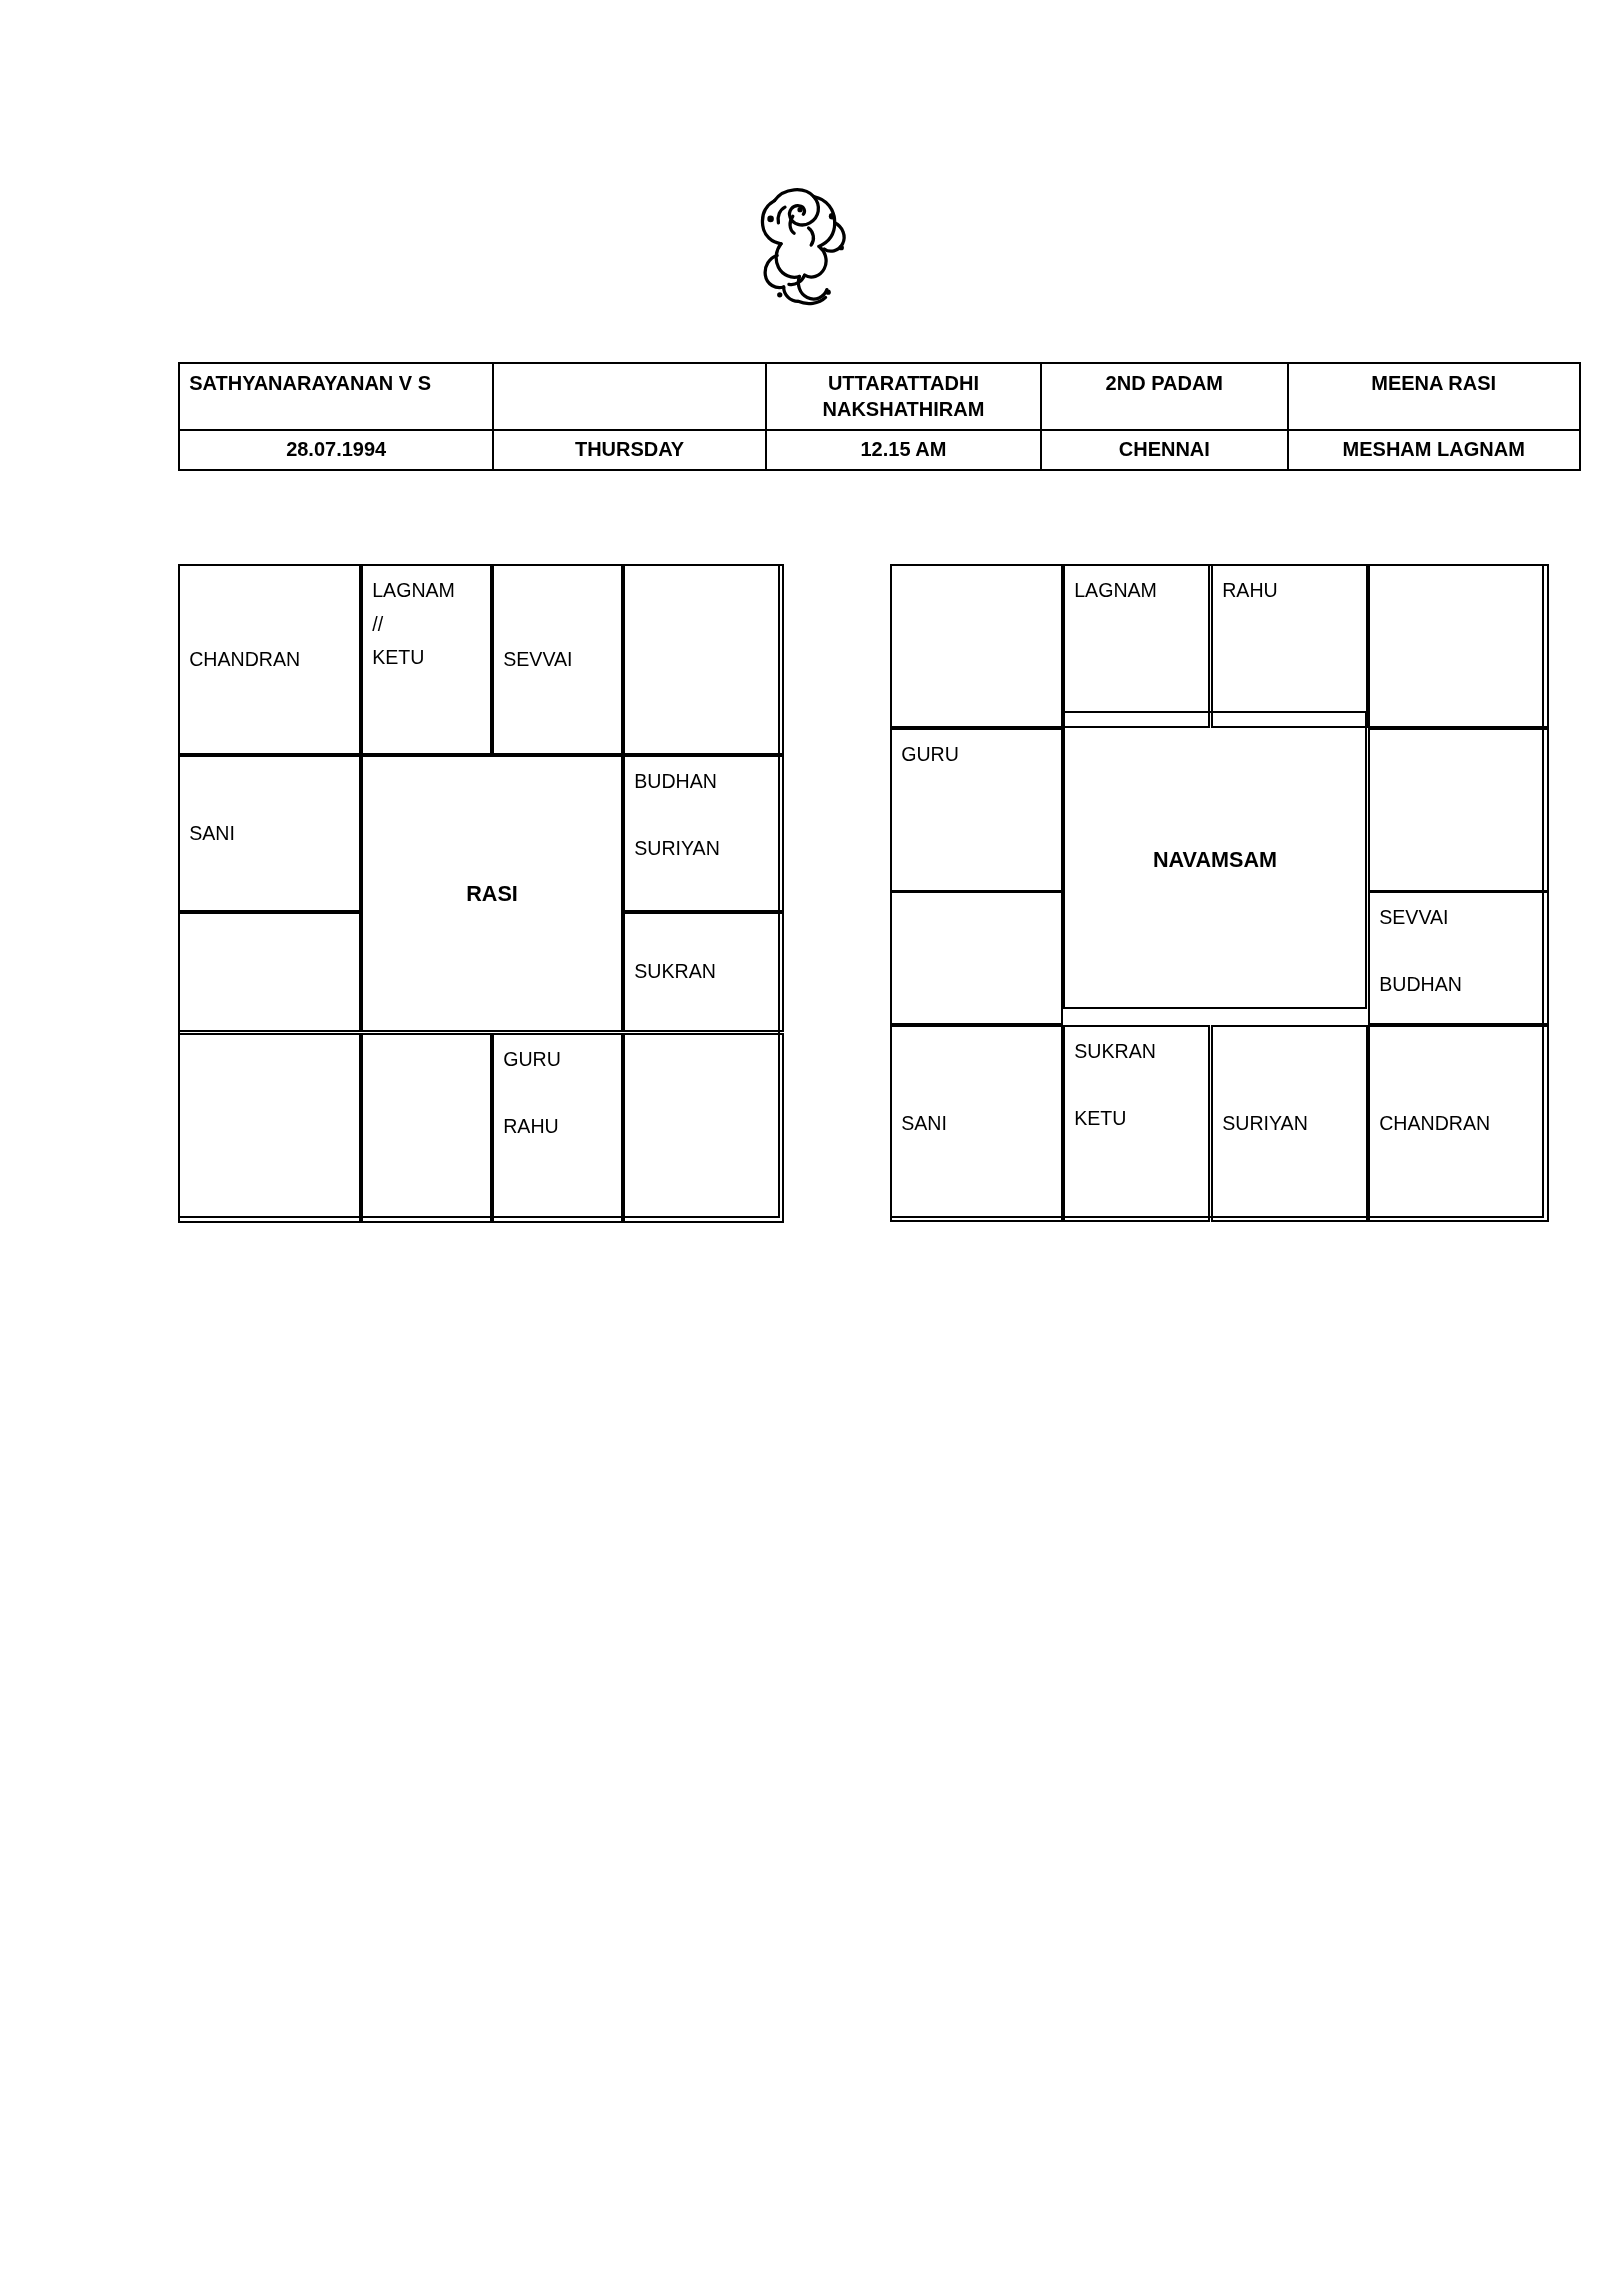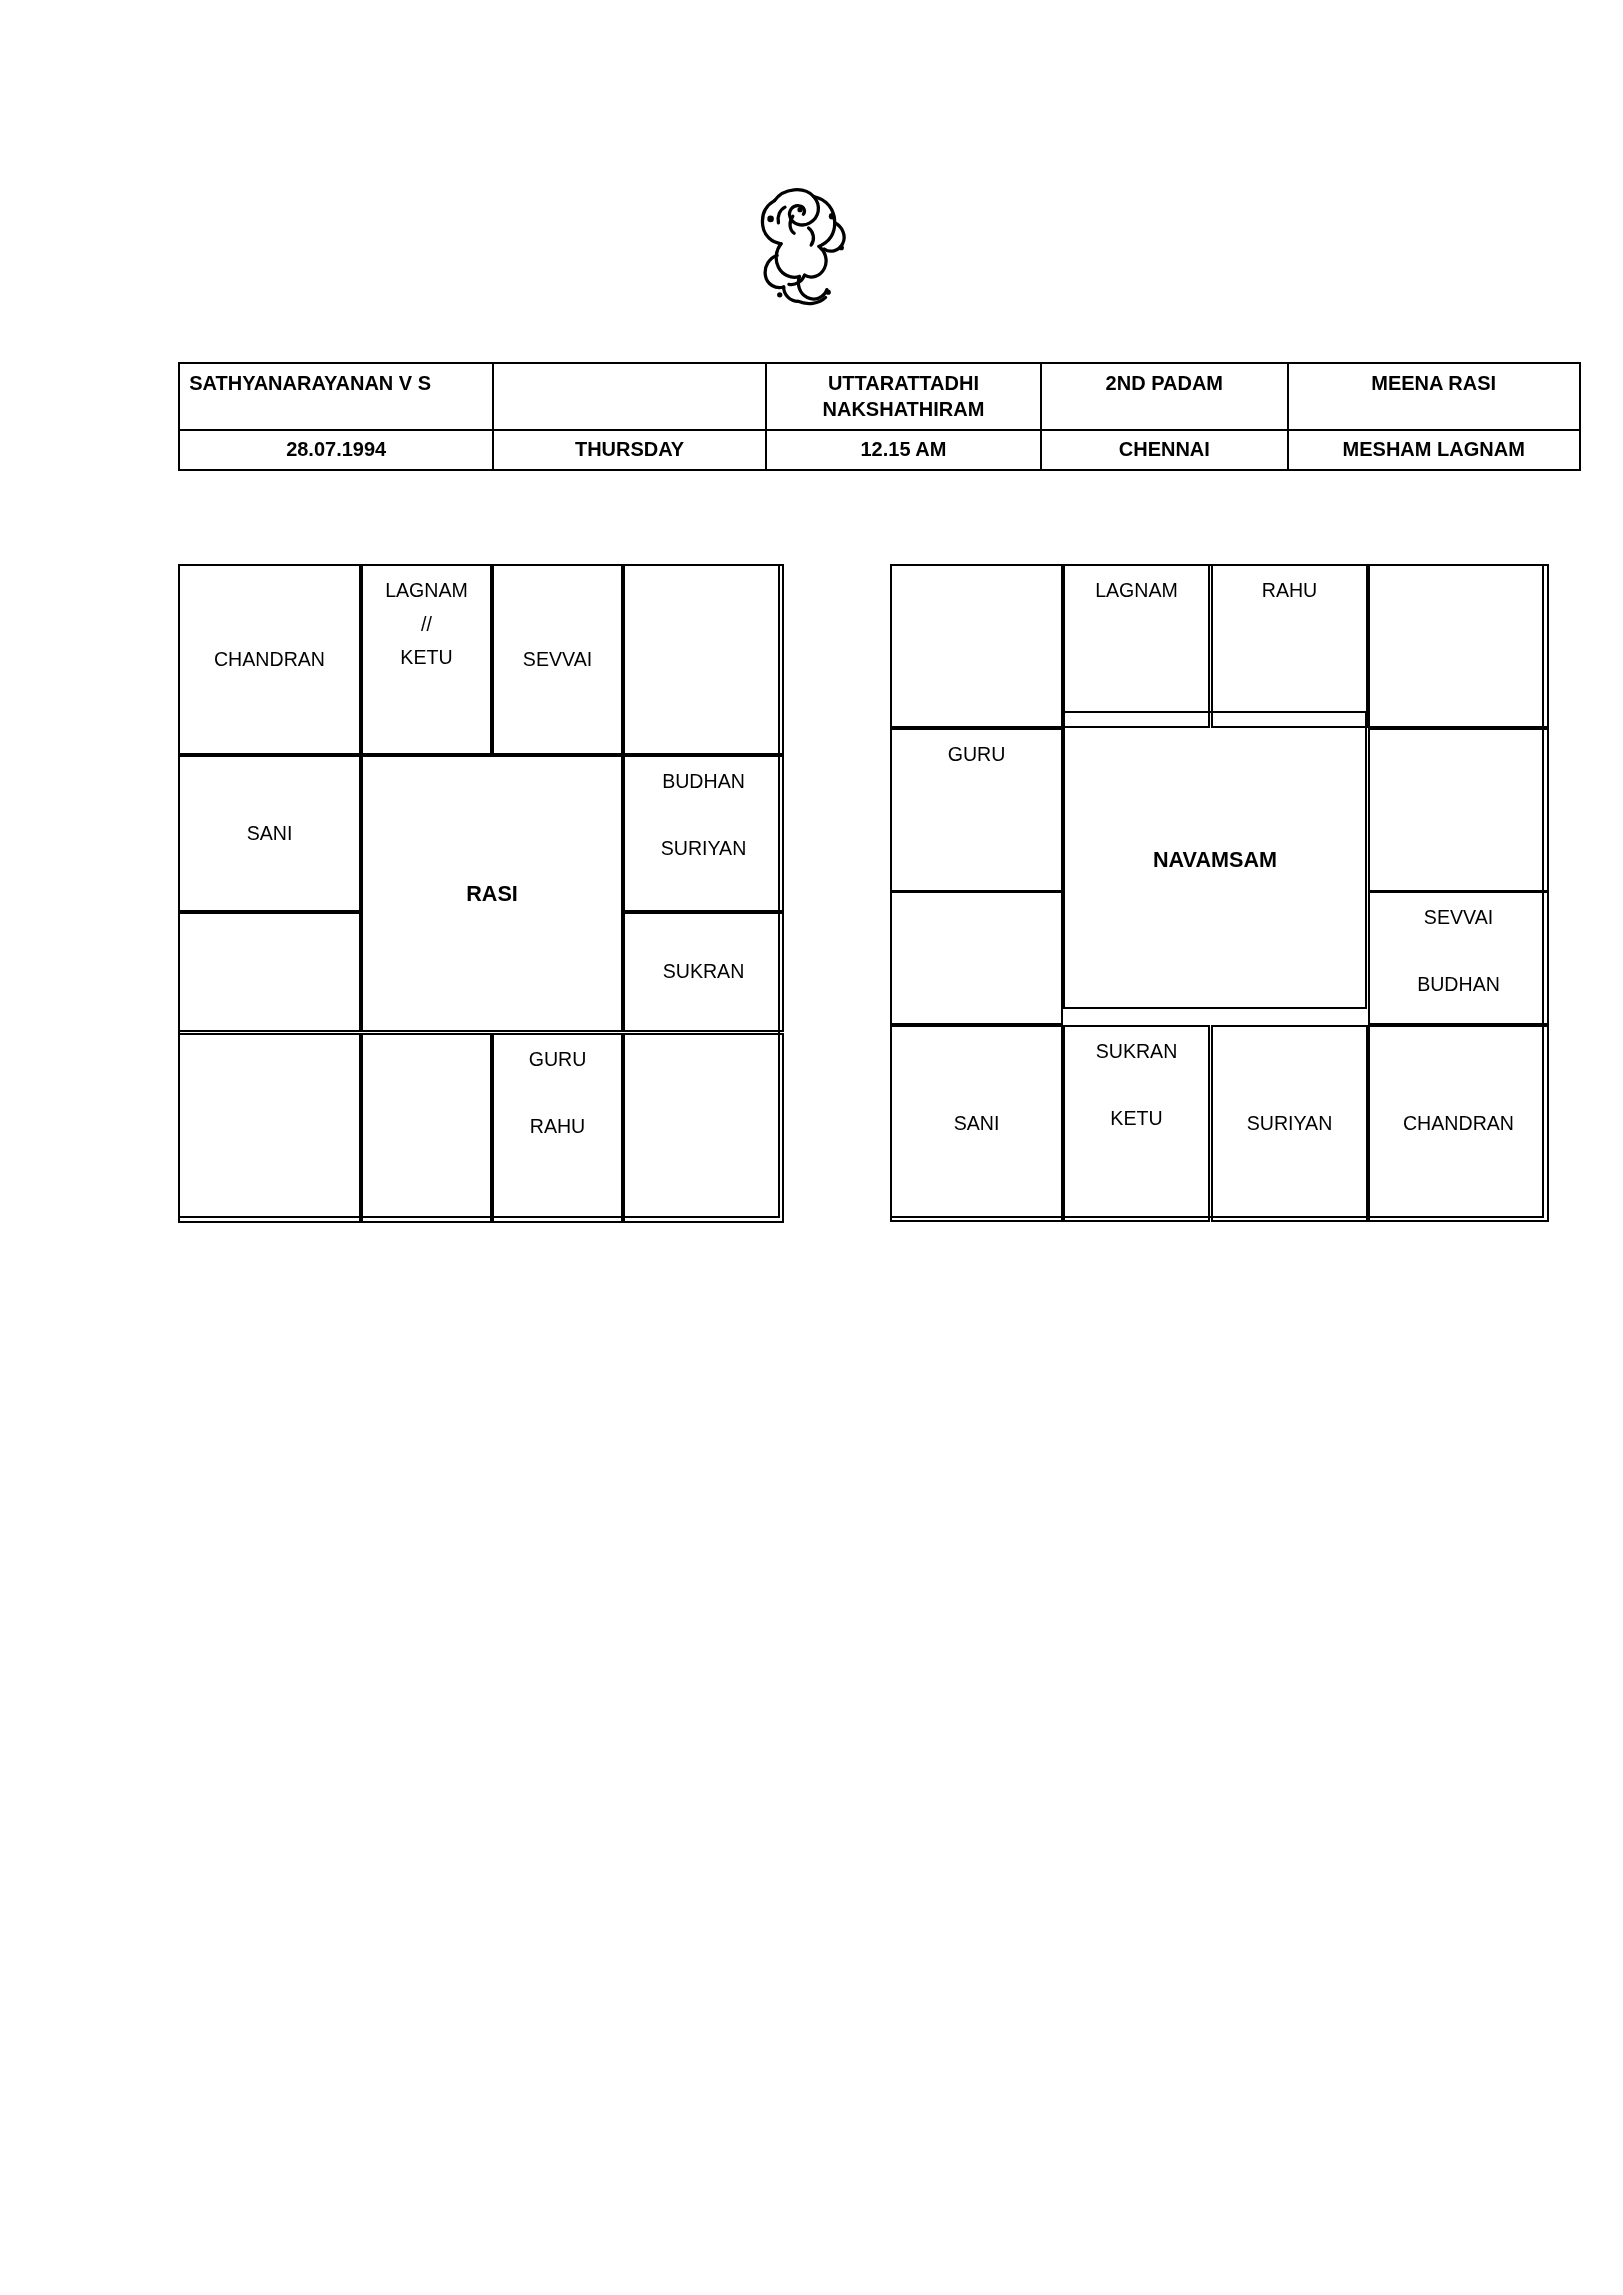--- a/index.html
+++ b/index.html
@@ -64,21 +64,20 @@
     box-sizing: border-box;
   }
   .chart .cell {
     position: absolute;
     box-sizing: border-box;
     border: 2px solid #000;
     font-size: 19.6px;
     line-height: 1.72;
     padding: 7.9px 9.2px;
     overflow: hidden;
-    text-align: center;
   }
   .chart .cell.center-label {
     display: flex;
     align-items: center;
     justify-content: center;
     font-weight: bold;
     font-size: 21.6px;
   }
   .chart .cell.vmid {
     display: flex;

